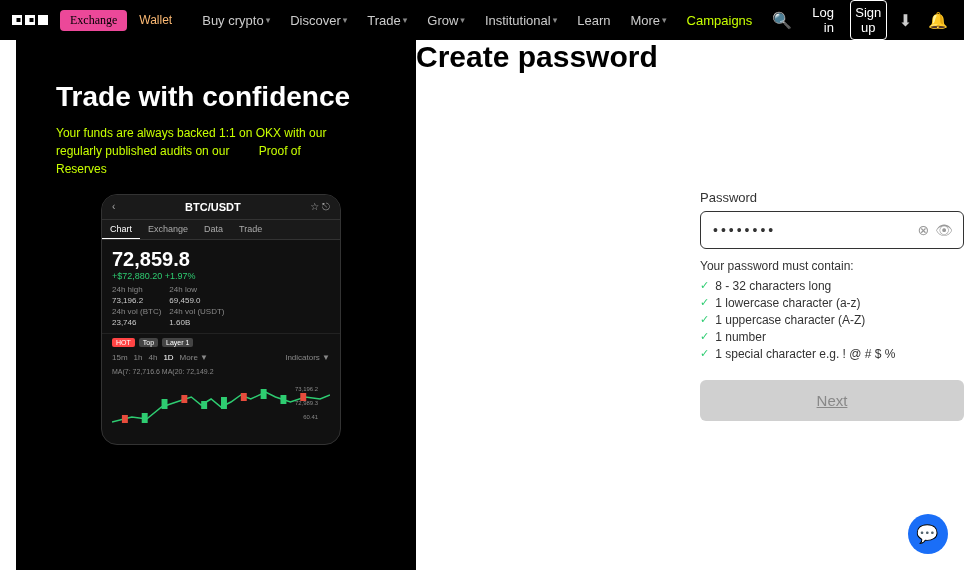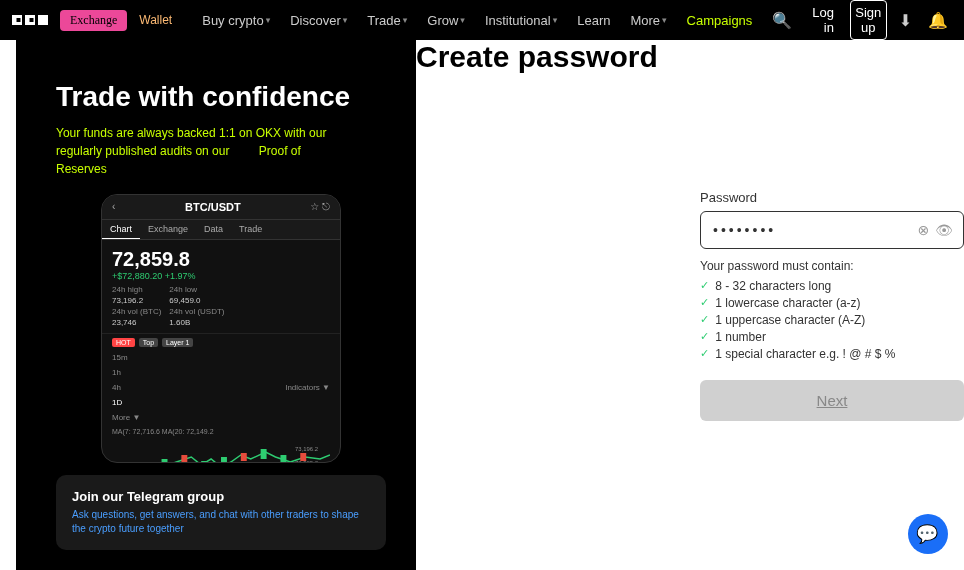--- a/index.html
+++ b/index.html
@@ -105,21 +105,21 @@
     .phone-stat { font-size: 8px; color: #888; }
     .phone-stat-val { font-size: 8px; color: #ccc; }
     .phone-badges { display: flex; gap: 4px; padding: 4px 10px; }
     .badge-hot { background: #ff4444; color: #fff; font-size: 7px; padding: 1px 4px; border-radius: 2px; }
     .badge-top { background: #444; color: #fff; font-size: 7px; padding: 1px 4px; border-radius: 2px; }
     .badge-layer1 { background: #444; color: #fff; font-size: 7px; padding: 1px 4px; border-radius: 2px; }
     .phone-chart-controls {
       display: flex; align-items: center; justify-content: space-between;
       padding: 2px 10px; font-size: 8px; color: #888;
     }
-    .chart-periods { display: flex; gap: 6px; flex-direction: column; }
+    .chart-periods { display: flex; gap: 6px; }
     .chart-period { cursor: pointer; }
     .chart-period.active { color: #fff; }
     .phone-chart {
       height: 80px; padding: 4px 10px;
       position: relative;
     }
     .phone-chart-ma { font-size: 7px; color: #888; margin-bottom: 2px; }
     .chart-svg { width: 100%; height: 65px; }
 
     
@@ -317,26 +317,20 @@
           <rect x="170" y="18" width="6" height="9" fill="#2ecc71"></rect>
           <rect x="190" y="16" width="6" height="8" fill="#e74c3c"></rect>
 
           <text x="208" y="14" fill="#888" font-size="6" text-anchor="end">73,196.2</text>
           <text x="208" y="28" fill="#888" font-size="6" text-anchor="end">72,989.3</text>
           <text x="208" y="42" fill="#888" font-size="6" text-anchor="end">60.41</text>
         </svg>
       </div>
     </div>
 
-    <div class="telegram-box">
-      <div class="telegram-title">Join our Telegram group</div>
-      <div class="telegram-desc">
-        <span>Ask questions, get answers, and chat with other traders to shape the crypto future </span><span style="color:#4a9eff;">together</span>
-      </div>
-    </div>
   </div>
 
   <div class="right-panel">
     <h2 class="create-pw-title">Create password</h2>
     <div class="pw-form">
       <label class="pw-label">Password</label>
       <div class="pw-input-wrapper">
         <input class="pw-input" type="password" value="········" style="">
         <div class="pw-input-icons">
           <button class="pw-icon-btn">⊗</button>

